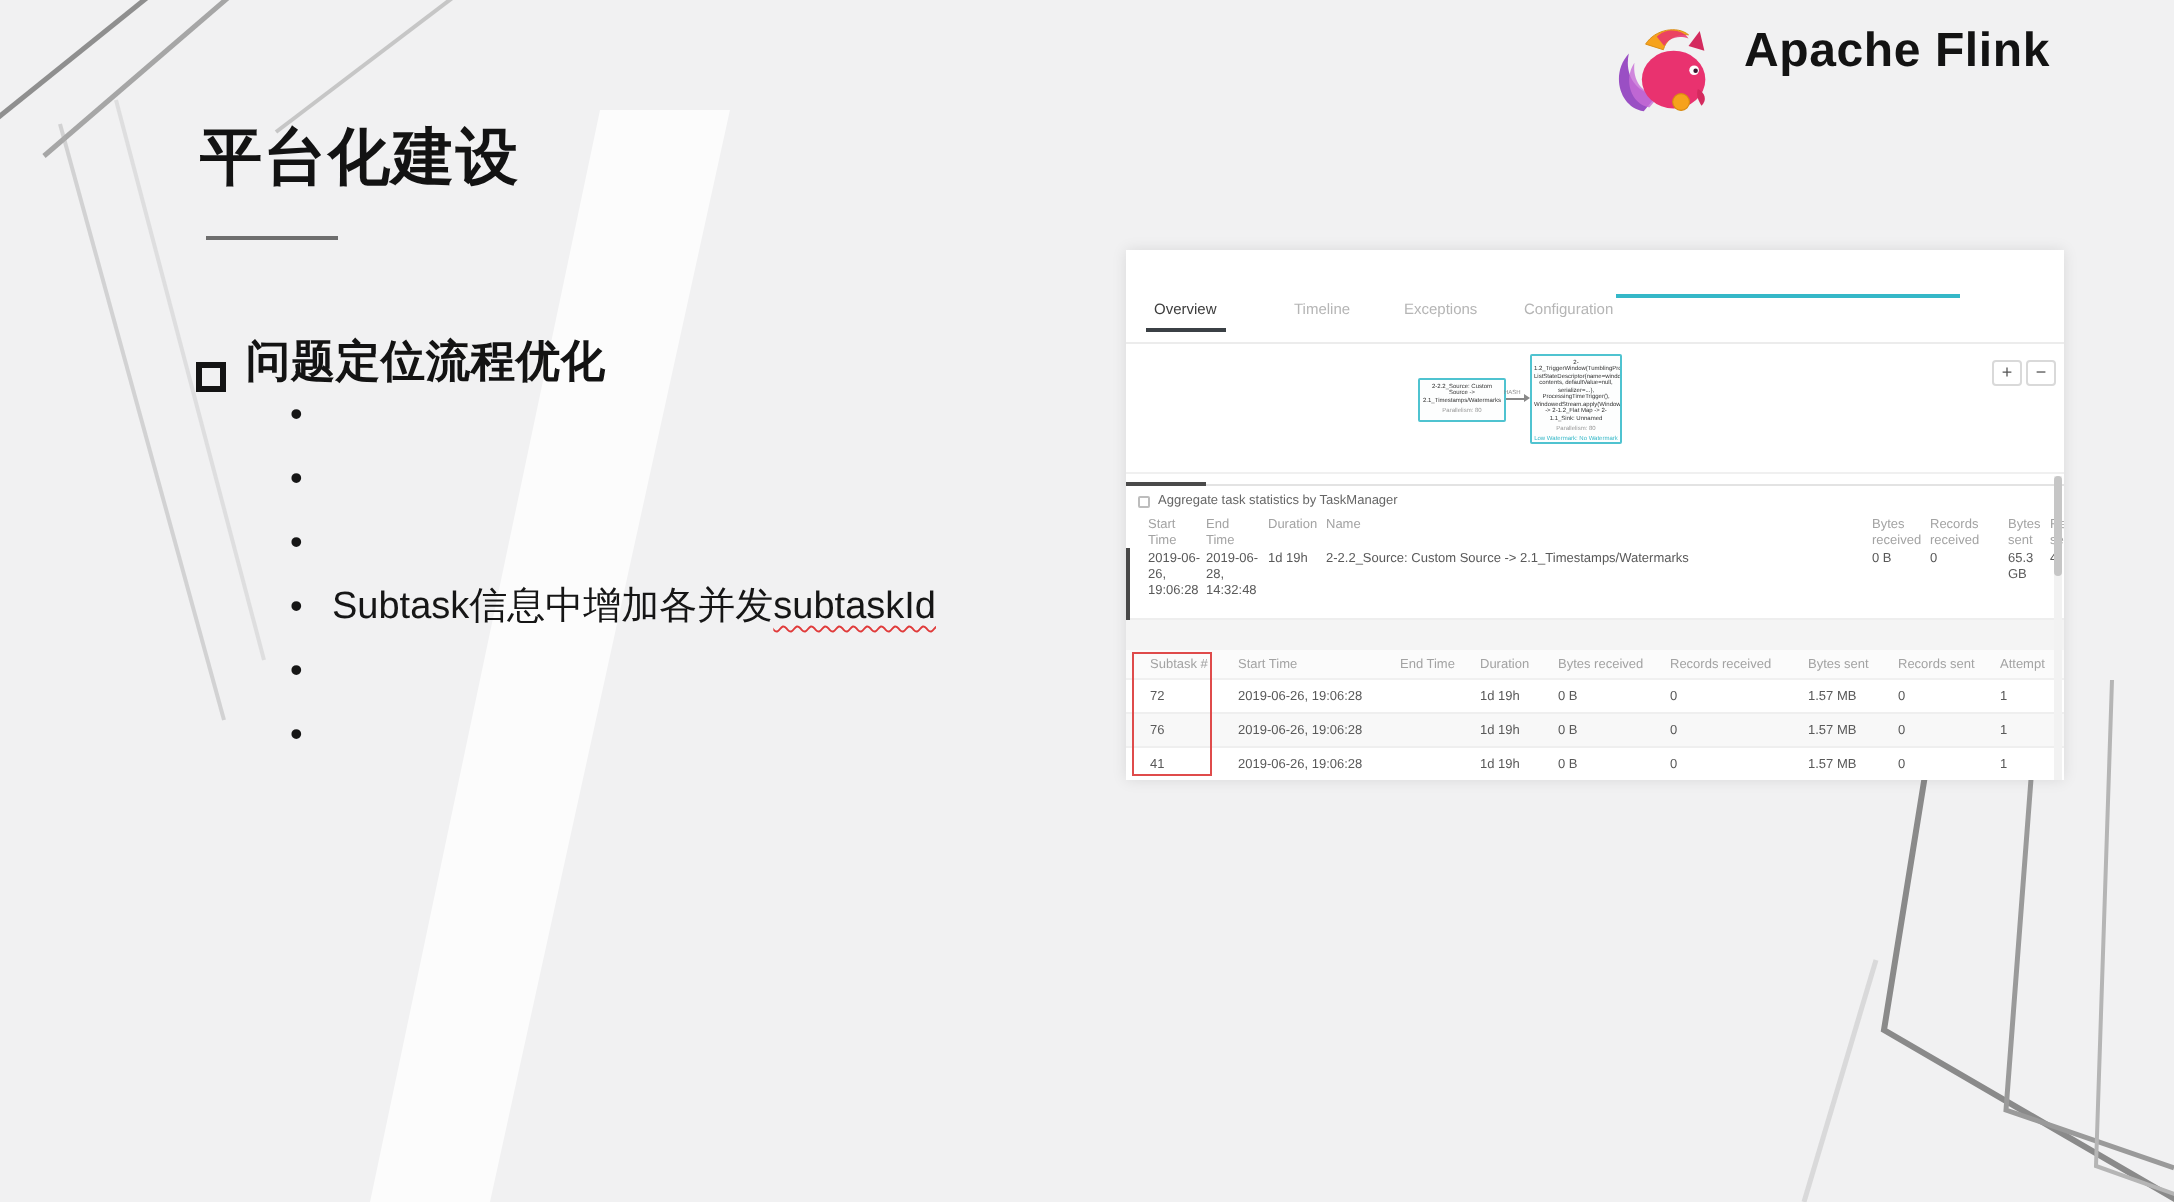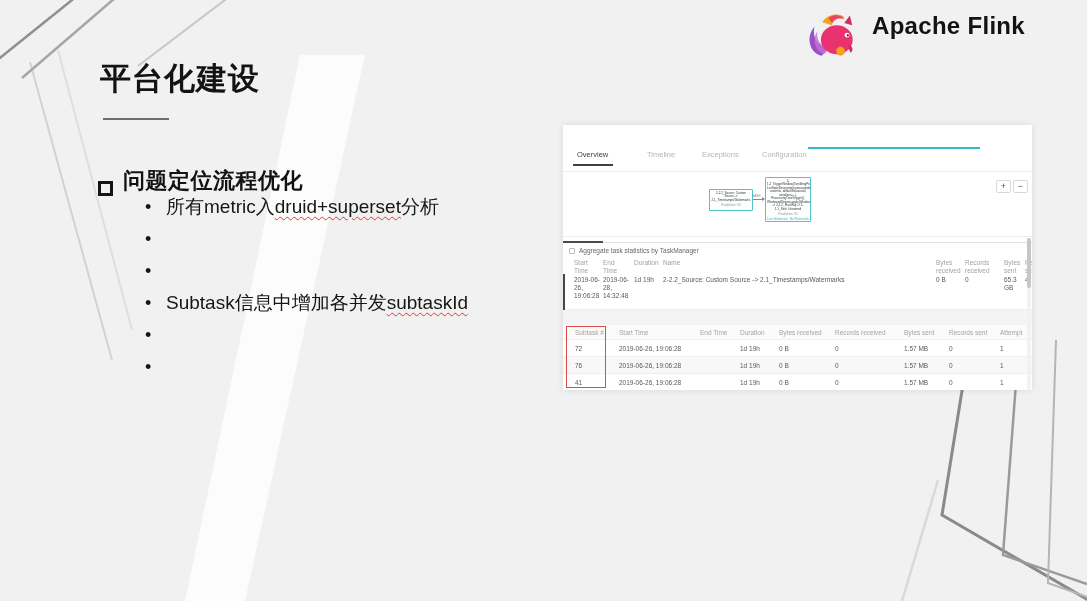--- a/index.html
+++ b/index.html
@@ -115,21 +115,20 @@
   <div class="title-underline"></div>
 
   <div class="section-heading">
     <span class="heading-square"></span>
     <span class="heading-text">问题定位流程优化</span>
   </div>
 
   <ul class="bullet-list">
     <li>
       <span class="bullet-dot">•</span>
-      <span><span>所有metric入</span><span class="wavy">druid+superset</span><span>分析</span></span>
     </li>
     <li>
       <span class="bullet-dot">•</span>
     </li>
     <li>
       <span class="bullet-dot">•</span>
     </li>
     <li>
       <span class="bullet-dot">•</span>
       <span><span>Subtask信息中增加各并发</span><span class="wavy">subtaskId</span></span>

